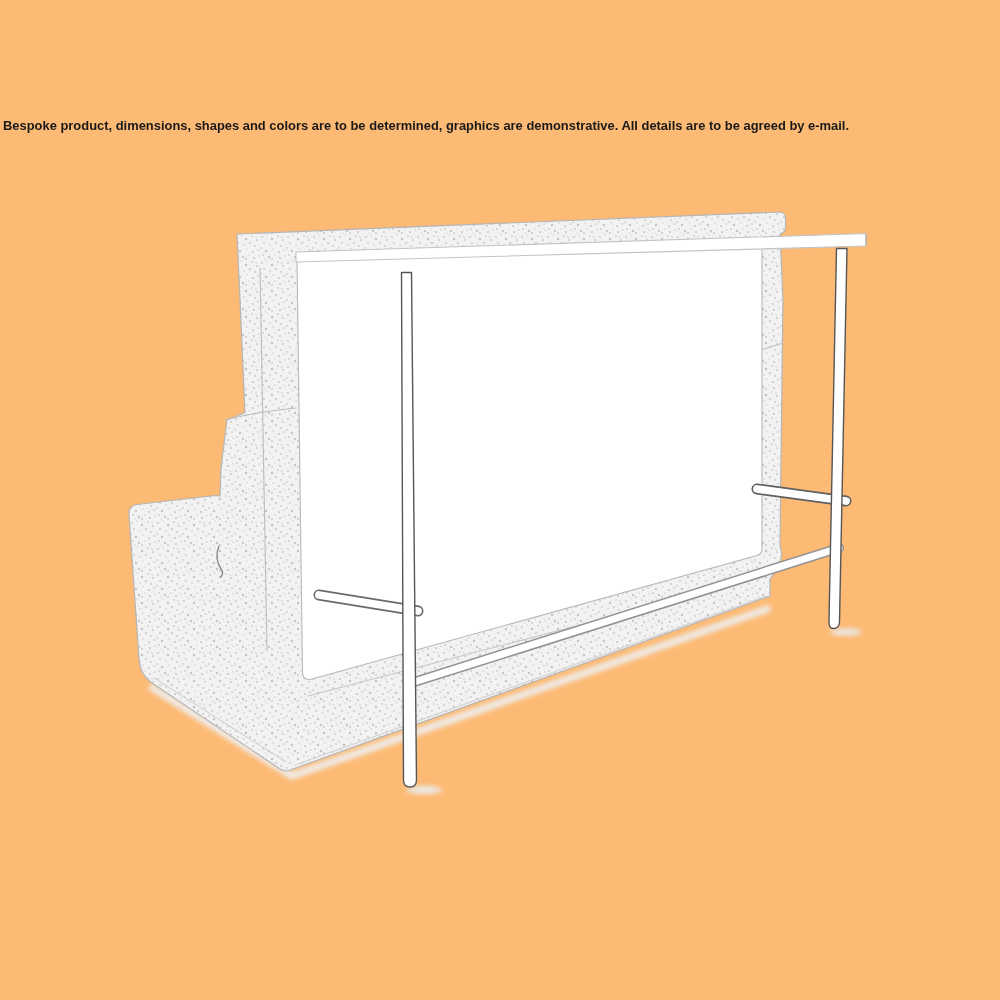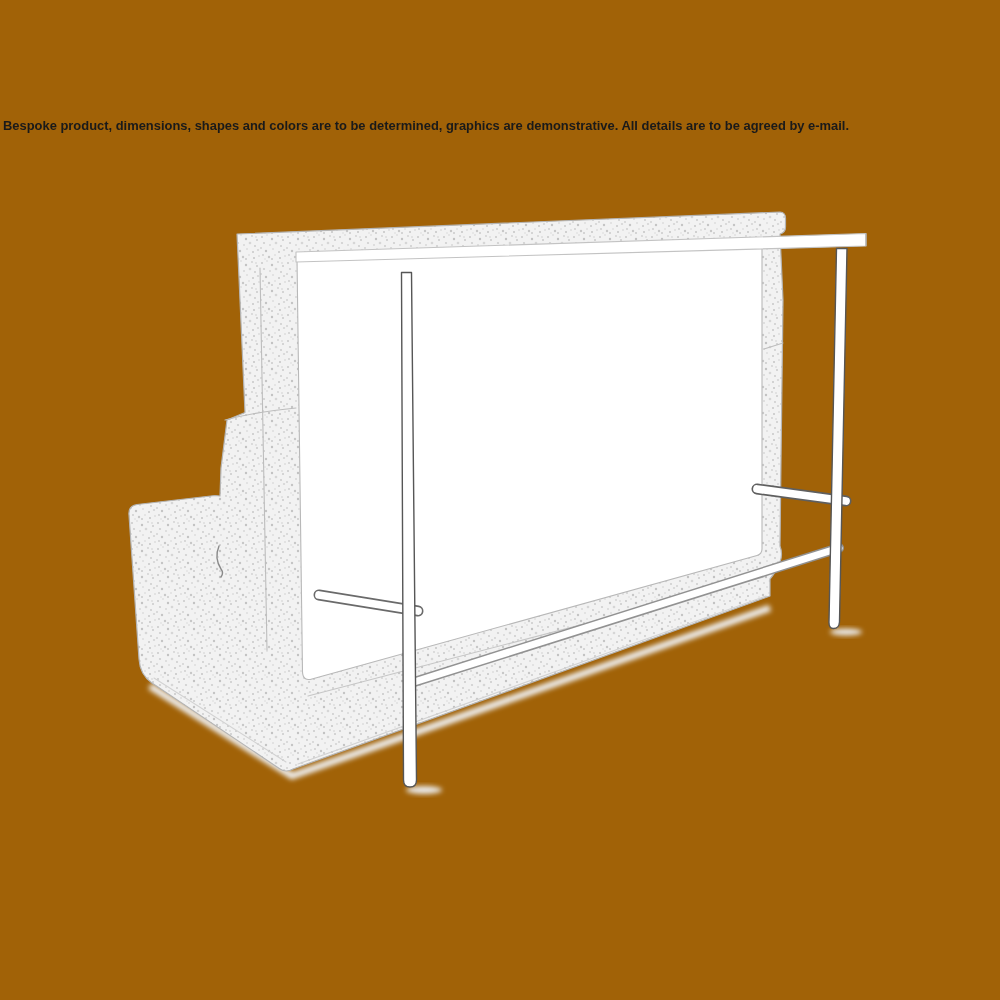--- a/index.html
+++ b/index.html
@@ -4,21 +4,21 @@
 <style>
   html, body {
     margin: 0;
     padding: 0;
     background: #ffffff;
   }
   .page {
     position: relative;
     width: 1000px;
     height: 1000px;
-    background: #a16207;
+    background: #fdba74;
     overflow: hidden;
     font-family: "Liberation Sans", sans-serif;
   }
   svg { display: block; }
   .disclaimer-text {
     font-family: "Liberation Sans", sans-serif;
     font-weight: bold;
     font-size: 13.5px;
   }
 </style>

